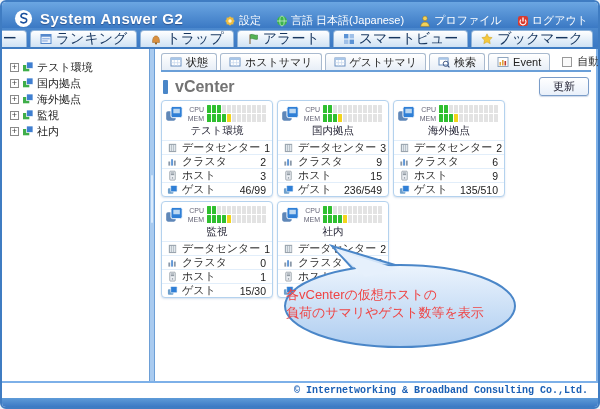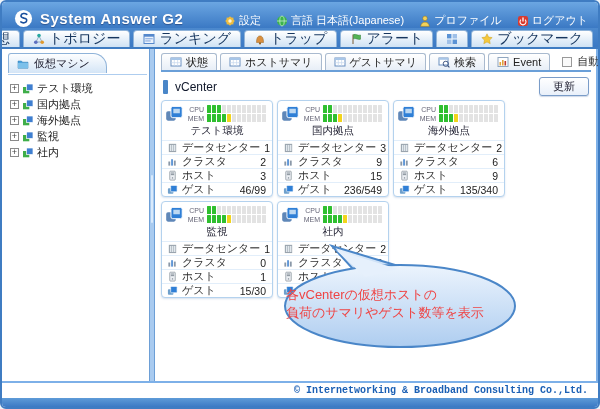--- a/index.html
+++ b/index.html
@@ -45,21 +45,21 @@
 
   .main { flex:1 1 auto; display:flex; flex-direction:column; padding:4px 5px 0 6px; border-right:2px solid #7db0e8; min-width:0; }
   .maintabs { display:flex; align-items:flex-end; border-bottom:2px solid #6a9fd8; }
   .maintab { height:17px; display:flex; align-items:center; gap:4px; margin-right:3px; padding:0 8px;
              background:linear-gradient(#ffffff,#e7eef7); border:1px solid #a9bacf; border-bottom:none;
              border-radius:3px 3px 0 0; font-size:11px; color:#222; cursor:pointer; white-space:nowrap; }
   .maintab.plain { background:none; border:none; color:#333; }
 
   .vcenter-bar { display:flex; align-items:center; margin:5px 2px 4px 2px; }
   .vcenter-accent { width:5px; height:14px; background:#4a86c8; border-radius:1px; margin-right:7px; }
-  .vcenter-title { font-size:12px; font-weight:normal; color:#0f172a; }
+  .vcenter-title { font-size:16px; font-weight:bold; color:#737373; }
   .refresh-button { margin-left:auto; padding:1px 13px; font-size:11px; color:#223;
                     background:linear-gradient(#ffffff,#e9f0fa); border:1px solid #7a9cc8; border-radius:3px;
                     cursor:pointer; box-shadow:0 1px 1px rgba(60,100,160,.25);font-family:Liberation Serif, serif; }
 
   
   .cards { display:flex; flex-wrap:wrap; gap:4px; width:350px; }
   .card { width:112px; background:#fff; border:1px solid #b4d2ee; border-radius:4px; overflow:hidden;
           box-shadow:0 1px 2px rgba(100,140,190,.25); font-size:10px; }
   .card-head { display:flex; align-items:center; gap:3px; padding:3px 3px 1px 3px; }
   .meters { flex:1 1 auto; display:flex; flex-direction:column; gap:1px; }
@@ -190,44 +190,34 @@
       </div>
       <div class="navtab">
         <span class="icon">
           <svg viewBox="0 0 12 12">
             <rect x="1" y="1" width="4.4" height="4.4" fill="#5b93d5"></rect>
             <rect x="6.6" y="1" width="4.4" height="4.4" fill="#9fc0e8"></rect>
             <rect x="1" y="6.6" width="4.4" height="4.4" fill="#9fc0e8"></rect>
             <rect x="6.6" y="6.6" width="4.4" height="4.4" fill="#5b93d5"></rect>
           </svg>
         </span>
+        <span>スマートビュー</span>
       </div>
       <div class="navtab">
         <span class="icon">
           <svg viewBox="0 0 12 12">
             <path d="M6 .8l1.6 3.3 3.6.5-2.6 2.5.6 3.6L6 9 2.8 10.7l.6-3.6L.8 4.6l3.6-.5z" fill="#f5c83c" stroke="#caa22a" stroke-width="0.5"></path>
           </svg>
         </span>
         <span>ブックマーク</span>
       </div>
     </div>
 
   <div class="content">
     <div class="sidebar">
-      <div class="sidebar-head">
-        <span class="sidebar-tab">
-          <span class="icon">
-            <svg viewBox="0 0 12 12">
-                <path d="M1 3h3.5l1 1.2H11v6H1z" fill="#4da3dd" stroke="#2f7ab0" stroke-width="0.5"></path>
-                <path d="M1 5h10v5H1z" fill="#7cc0ea"></path>
-              </svg>
-          </span>
-          <span>仮想マシン</span>
-        </span>
-      </div>
       <ul class="tree" id="tree">
           <li class="tree-item">
             <span class="expand-box"></span>
             <span class="icon">
               <svg viewBox="0 0 12 12">
                 <rect x="1" y="4" width="6.3" height="6.3" fill="#3fae49"></rect>
                 <rect x="4.5" y="1" width="6.5" height="6.5" fill="#3f7fd0" stroke="#fff" stroke-width="0.7"></rect>
               </svg>
             </span>
             <span class="tree-label">テスト環境</span>
@@ -617,21 +607,21 @@
               <span class="rval">9</span>
             </div>
             <div class="crow">
               <span class="icon">
                 <svg viewBox="0 0 12 12">
                   <rect x="1" y="4.5" width="6" height="6" rx="1" fill="#6fa0cc"></rect>
                   <rect x="4" y="1.5" width="7" height="7" rx="1" fill="#2f7fd6" stroke="#fff" stroke-width="0.7"></rect>
                 </svg>
               </span>
               <span class="rlabel">ゲスト</span>
-              <span class="rval">135/340</span>
+              <span class="rval">135/510</span>
             </div>
     </div>
           <div class="card">
       <div class="card-head">
               <span class="icon big">
                 <svg viewBox="0 0 16 16">
                   <rect x="1" y="6" width="8" height="8" rx="1.5" fill="#5f87b8"></rect>
                   <rect x="5" y="2" width="9.5" height="9.5" rx="1.5" fill="#2f7fd6" stroke="#fff" stroke-width="0.8"></rect>
                   <rect x="7" y="4" width="5.5" height="3.8" fill="#bcd8f2"></rect>
                 </svg>

